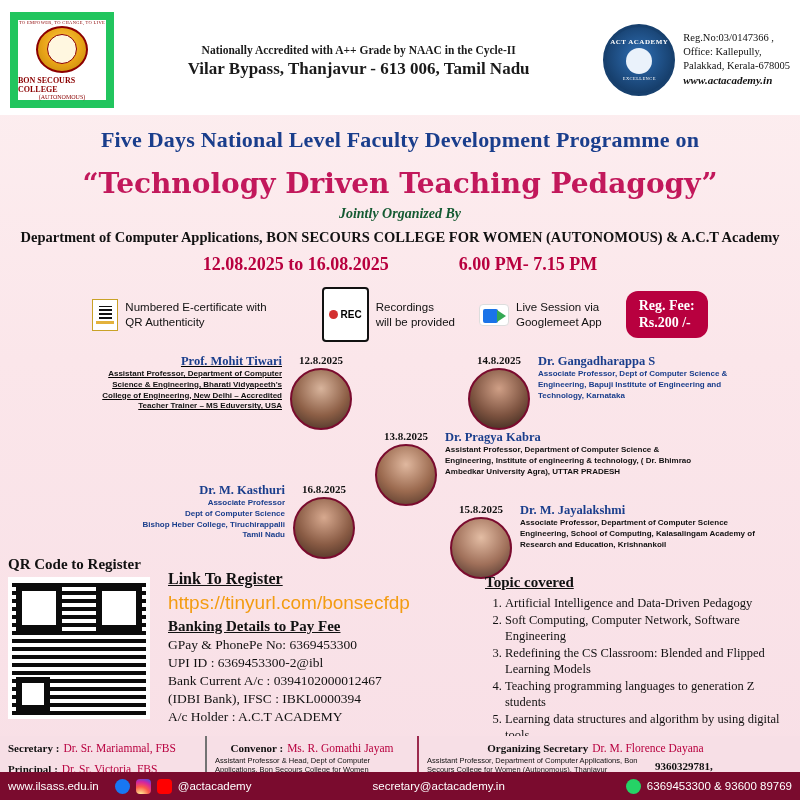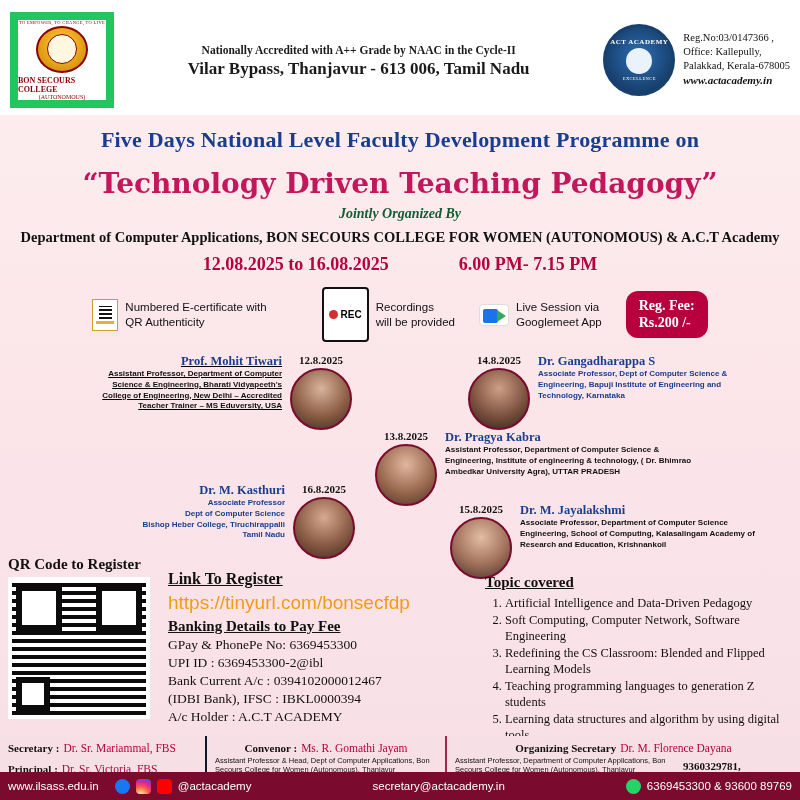--- a/index.html
+++ b/index.html
@@ -164,21 +164,21 @@
   .topic-list { margin: 4px 0 0 20px; }
   .topic-list li { font-size:12.5px;color:#111;line-height:1.28;margin-bottom:1px;}
 
   
   .footer-top {
     position:absolute; top: 736px; left:0; width:800px; height: 36px;
     display:flex; background: #f7dfe6;
   }
   .ft-col { padding: 2px 8px; }
   .ft-col.a { width: 205px; }
-  .ft-col.b { width: 240px; border-left:2px solid #0f172a; }
+  .ft-col.b { width: 212px; border-left:2px solid #737373; }
   .ft-col.c { width: 355px; border-left:2px solid #9c2a4e; }
   .ft-lbl { font-size: 11px; font-weight:bold; color:#111; }
   .ft-val { font-size: 11.5px; font-weight:normal; color:#b8003f; }
   .ft-small { font-size: 7.5px; color:#111; line-height:1.25; font-family:"Liberation Sans",sans-serif;}
   .ft-phone { font-size: 11px; font-weight:bold; color:#111; }
   .footer-bar {
     position:absolute; bottom:0; left:0; width:800px; height:28px;
     background: #7a0b2e; color:#fff; display:flex; align-items:center;
     font-size: 11.5px; font-family:"Liberation Sans",sans-serif;
   }

